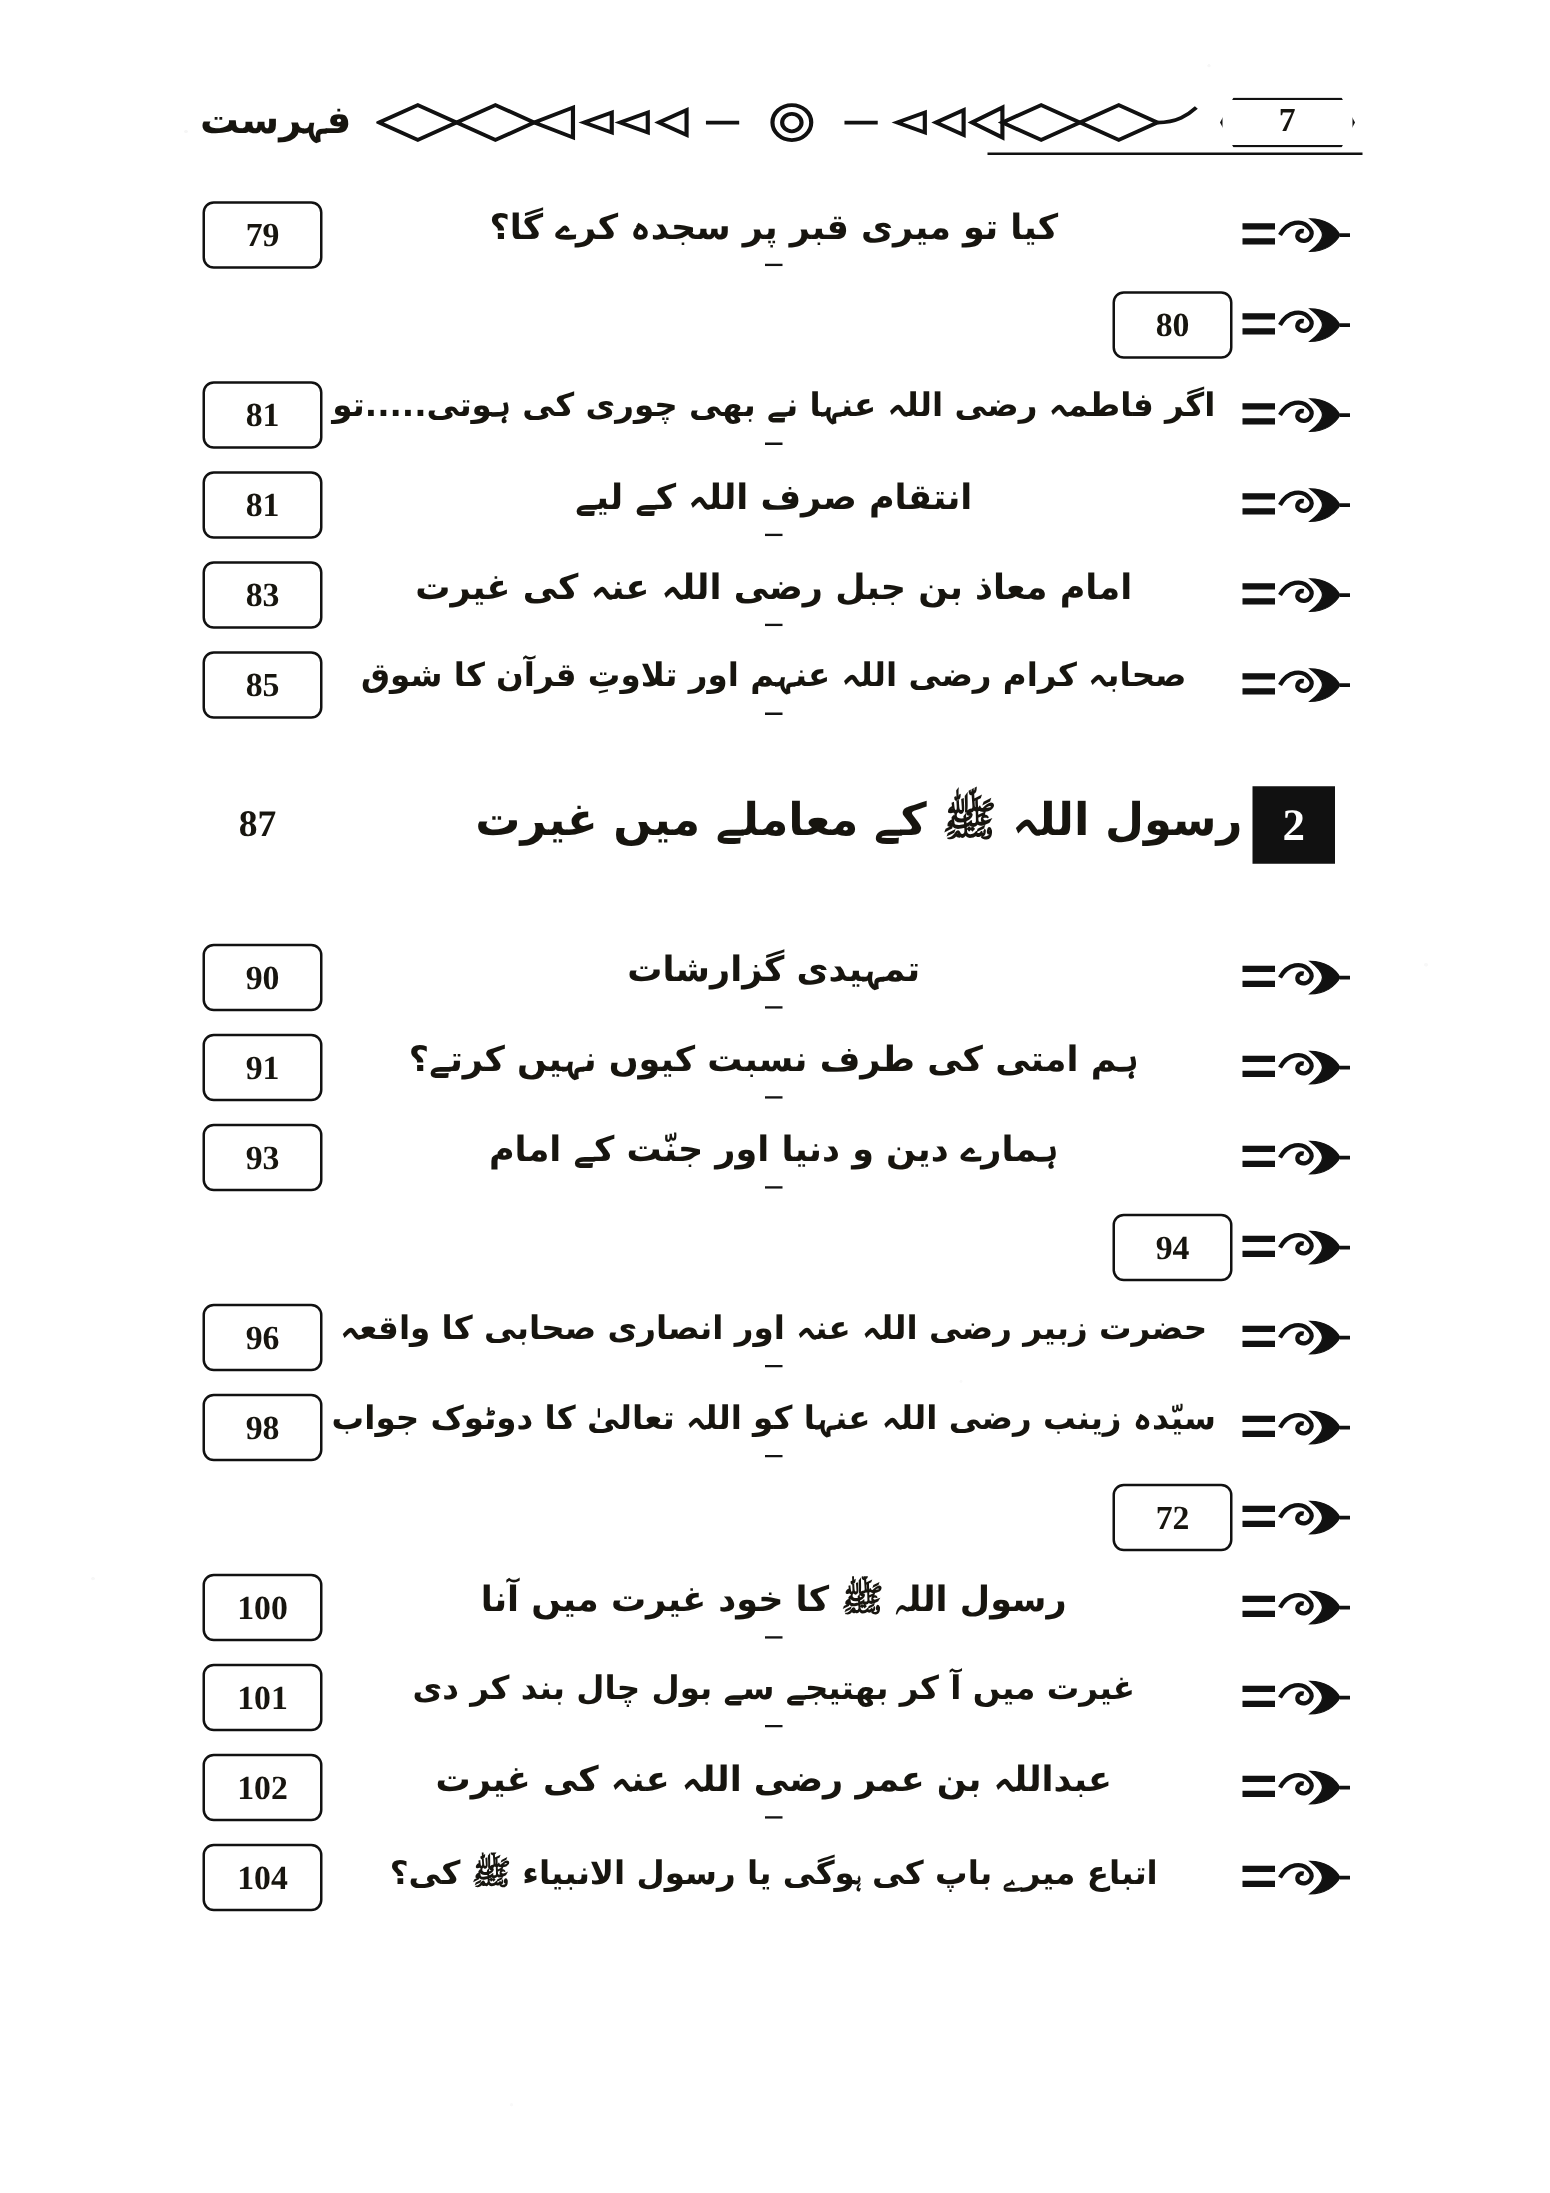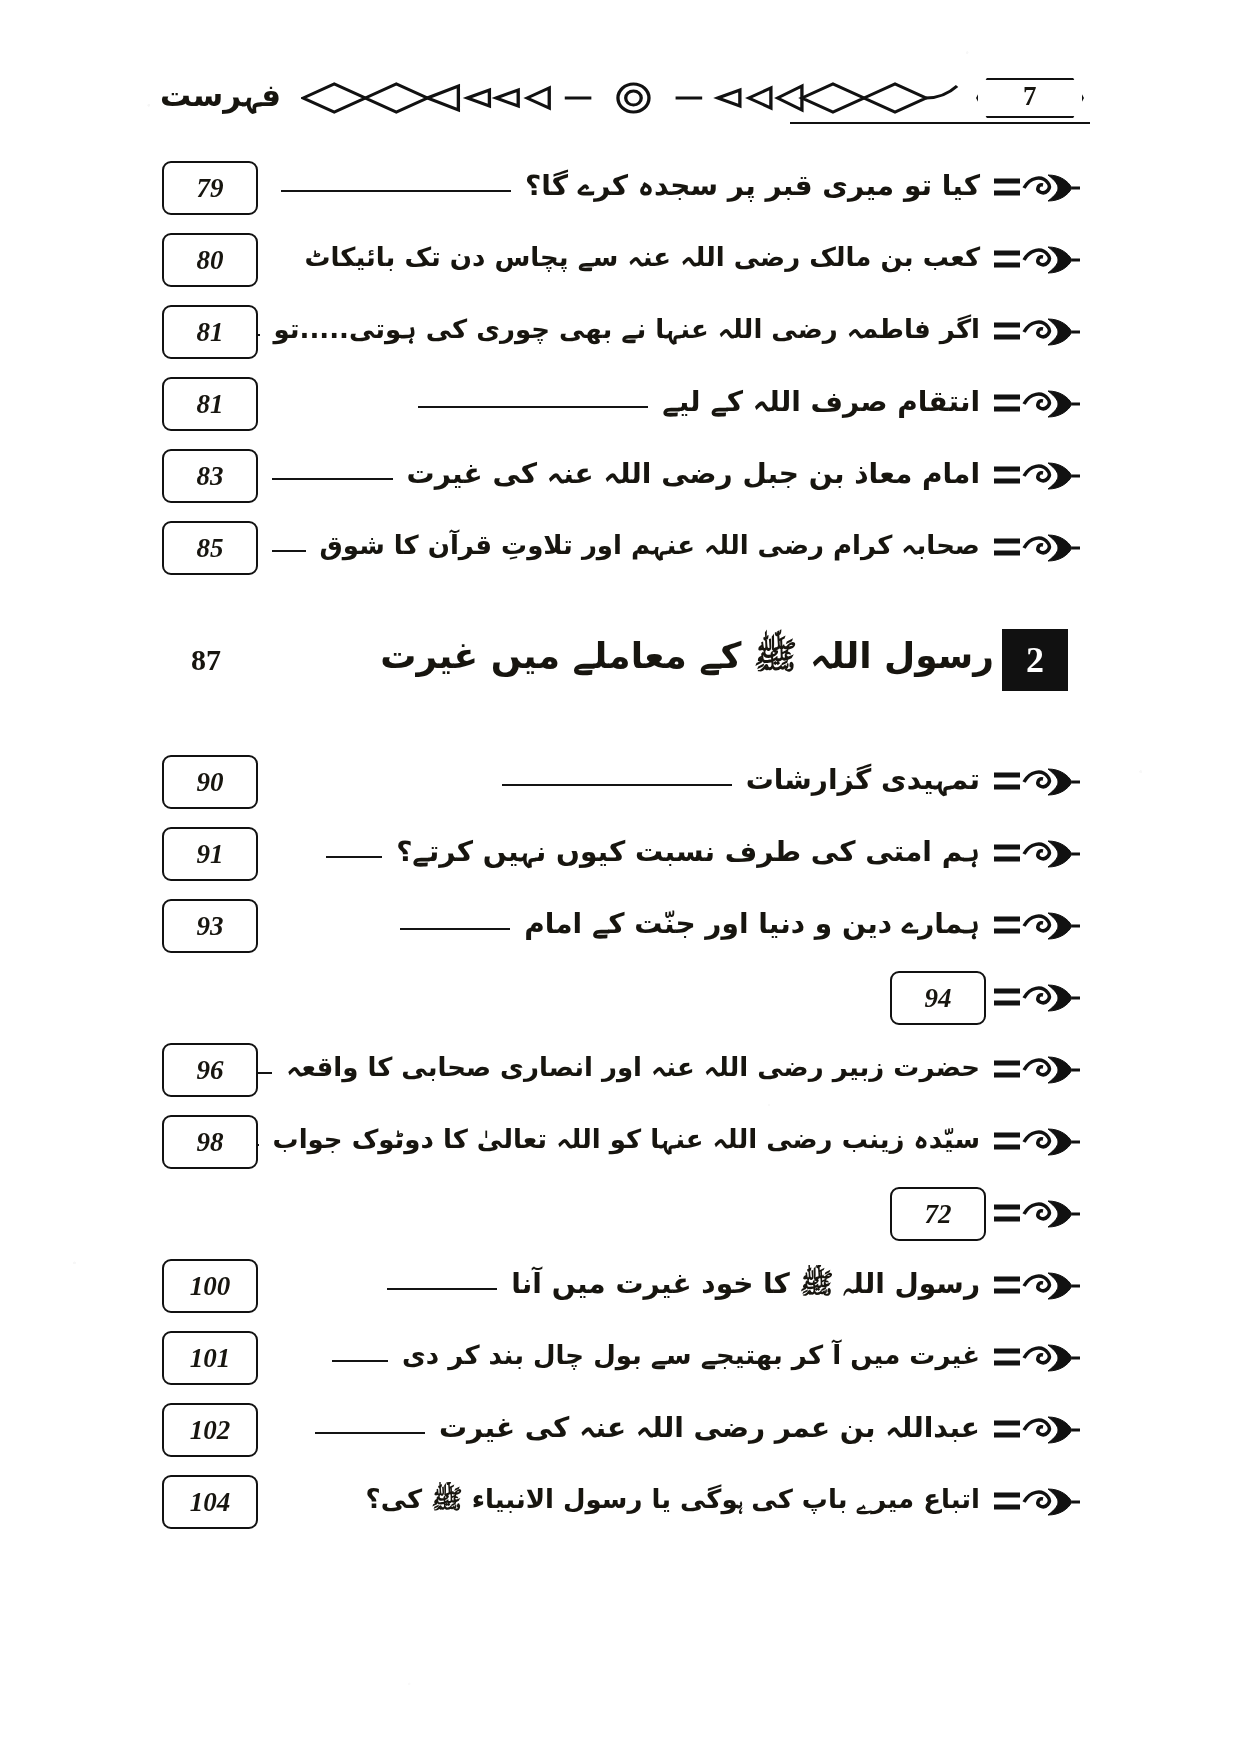--- a/index.html
+++ b/index.html
@@ -105,21 +105,21 @@
   .bullet {
     flex: none;
     width: 96px;
     height: 46px;
     position: relative;
     margin-right: 8px;
   }
   .title-cell {
     flex: 1 1 auto;
     display: flex;
-    flex-direction: row;
+    flex-direction: column;
     align-items: center;
     justify-content: flex-start;
     overflow: hidden;
     padding-right: 6px;
   }
   .title-text {
     font-size: 28px;
     line-height: 1.35;
     white-space: nowrap;
     font-weight: 600;
@@ -146,21 +146,20 @@
     border: 2px solid #111;
     border-radius: 9px;
     display: flex;
     align-items: center;
     justify-content: center;
     font-family: "Liberation Serif", "DejaVu Serif", serif;
     font-size: 27px;
     font-weight: 700;
     margin-left: 2px;
     background: #fff;
-    font-style: italic;
   }
 
   
   .chapter-row {
     display: flex;
     flex-direction: row;
     align-items: center;
     height: 120px;
     margin-top: 16px;
     margin-bottom: 10px;
@@ -263,24 +262,20 @@
         <div class="bullet">
           <svg viewBox="0 0 96 46" width="96" height="46">
             <g stroke="#111" fill="#111">
               <path d="M8 16 L34 16 M8 28 L34 28" stroke-width="5" fill="none"></path>
               <path d="M38 23 C44 12 56 10 62 18 C66 23 60 30 54 27 C50 25 52 19 57 20" stroke-width="3.5" fill="none"></path>
               <path d="M62 10 C74 10 82 16 86 23 C82 30 74 36 62 36 C70 30 72 26 72 23 C72 20 70 16 62 10 Z"></path>
               <path d="M86 23 L94 23" stroke-width="3" fill="none"></path>
             </g>
           </svg>
         </div>
-        <div class="title-cell">
-          <span class="title-text">کعب بن مالک رضی اللہ عنہ سے پچاس دن تک بائیکاٹ</span>
-
-        </div>
         <div class="pagebox">80</div>
       </div>
 
       <div class="row long">
         <div class="bullet">
           <svg viewBox="0 0 96 46" width="96" height="46">
             <g stroke="#111" fill="#111">
               <path d="M8 16 L34 16 M8 28 L34 28" stroke-width="5" fill="none"></path>
               <path d="M38 23 C44 12 56 10 62 18 C66 23 60 30 54 27 C50 25 52 19 57 20" stroke-width="3.5" fill="none"></path>
               <path d="M62 10 C74 10 82 16 86 23 C82 30 74 36 62 36 C70 30 72 26 72 23 C72 20 70 16 62 10 Z"></path>

